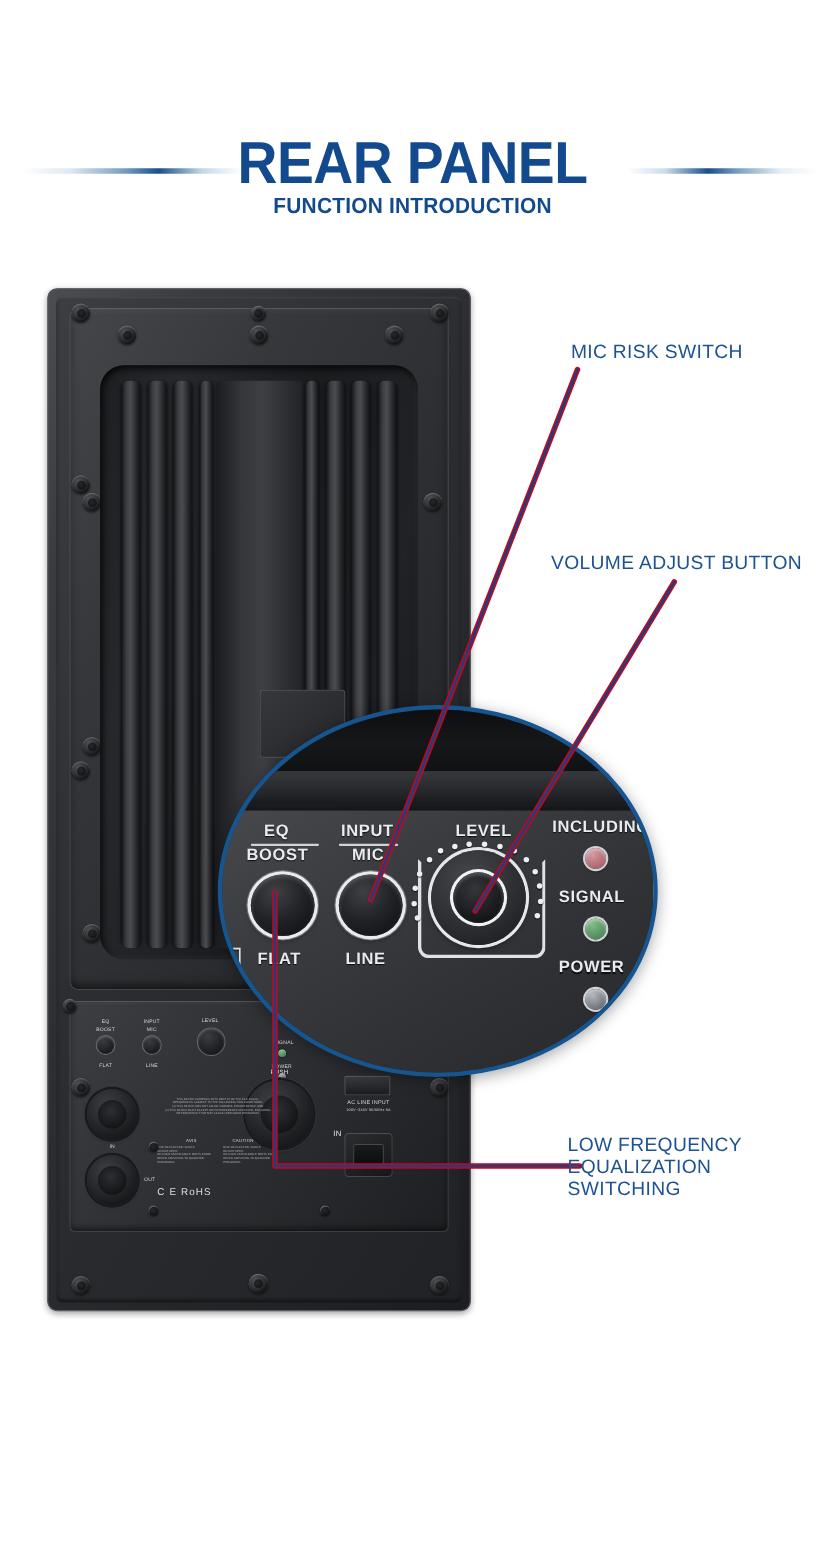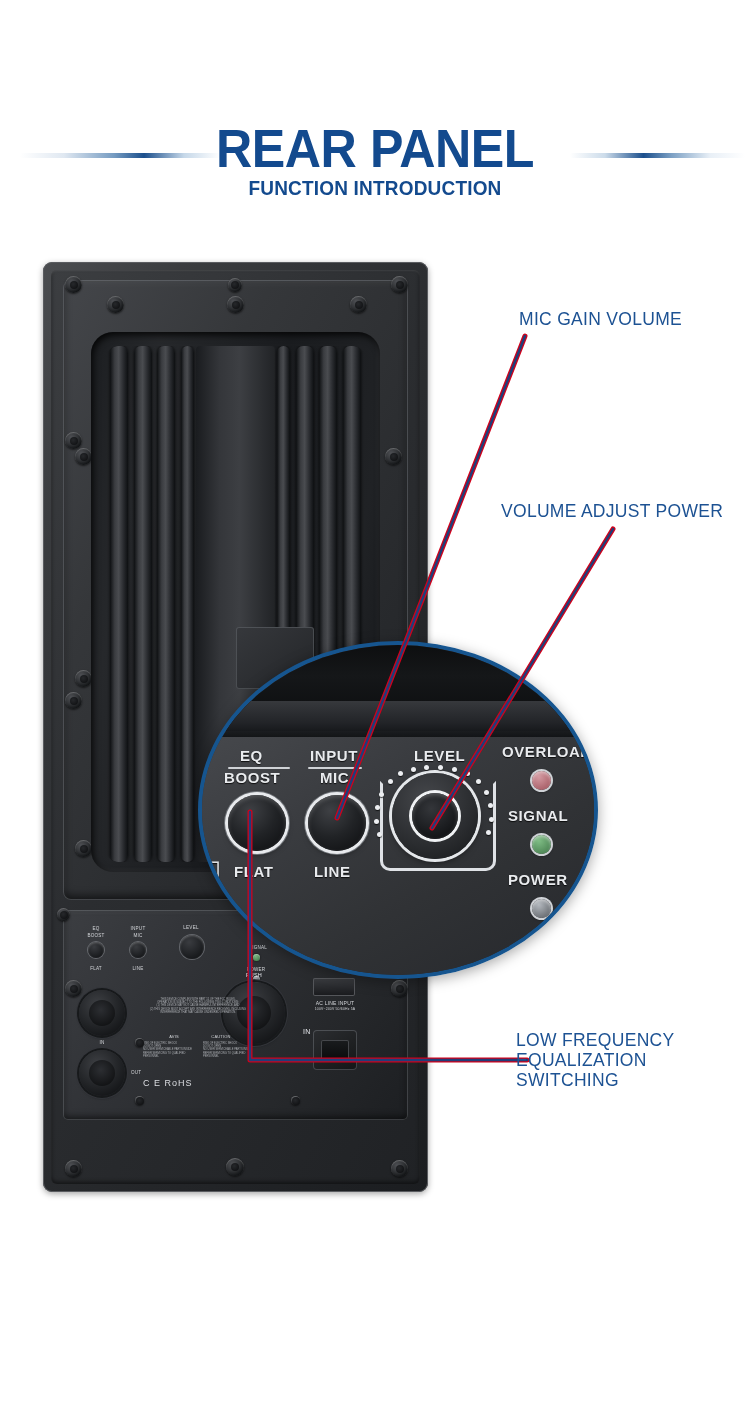--- a/index.html
+++ b/index.html
@@ -319,21 +319,21 @@
     <div class="dot" style="left:274px;top:42px"></div>
     <div class="dot" style="left:282px;top:53px"></div>
     <div class="dot" style="left:286px;top:66px"></div>
     <div class="dot" style="left:287px;top:80px"></div>
     <div class="dot" style="left:284px;top:93px"></div>
     <div class="dot" style="left:177px;top:55px"></div>
     <div class="dot" style="left:173px;top:68px"></div>
     <div class="dot" style="left:172px;top:82px"></div>
     <div class="dot" style="left:175px;top:95px"></div>
 
-    <span class="mag-lbl" style="left:300px;top:6px">OVERLOAD</span>
+    <span class="mag-lbl" style="left:300px;top:6px">INCLUDING</span>
     <div class="mag-led" style="left:330px;top:34px;background:radial-gradient(circle at 36% 30%,#d49aa2,#9d4f58)"></div>
     <span class="mag-lbl" style="left:306px;top:70px">SIGNAL</span>
     <div class="mag-led" style="left:330px;top:98px;background:radial-gradient(circle at 36% 30%,#7fbd85,#3f7547)"></div>
     <span class="mag-lbl" style="left:306px;top:134px">POWER</span>
     <div class="mag-led" style="left:330px;top:162px;background:radial-gradient(circle at 36% 30%,#b3b8be,#55595e)"></div>
 
     <div class="mag-lbl" style="left:6px;top:120px;font-size:22px;color:#dfe2e6">⌷</div>
   </div>
 </div>
 
@@ -348,17 +348,17 @@
     <path d="M613,529 L432,828" fill="none" stroke="#d0021b" stroke-width="5" stroke-linecap="round"></path>
     <path d="M613,529 L432,828" fill="none" stroke="#1f3f7a" stroke-width="2.4" stroke-linecap="round"></path>
   </g>
 
   <g>
     <path d="M250,812 L250,1060 L527,1060" fill="none" stroke="#d0021b" stroke-width="5" stroke-linejoin="round" stroke-linecap="round"></path>
     <path d="M250,812 L250,1060 L527,1060" fill="none" stroke="#1f3f7a" stroke-width="2.4" stroke-linejoin="round" stroke-linecap="round"></path>
   </g>
 </svg>
 
-<div class="anno" style="left:519px;top:309px">MIC GAIN VOLUME</div>
-<div class="anno" style="left:501px;top:501px">VOLUME ADJUST POWER</div>
+<div class="anno" style="left:519px;top:309px">MIC RISK SWITCH</div>
+<div class="anno" style="left:501px;top:501px">VOLUME ADJUST BUTTON</div>
 <div class="anno" style="left:516px;top:1030px">LOW FREQUENCY
 EQUALIZATION
 SWITCHING</div>
 
 </body></html>

